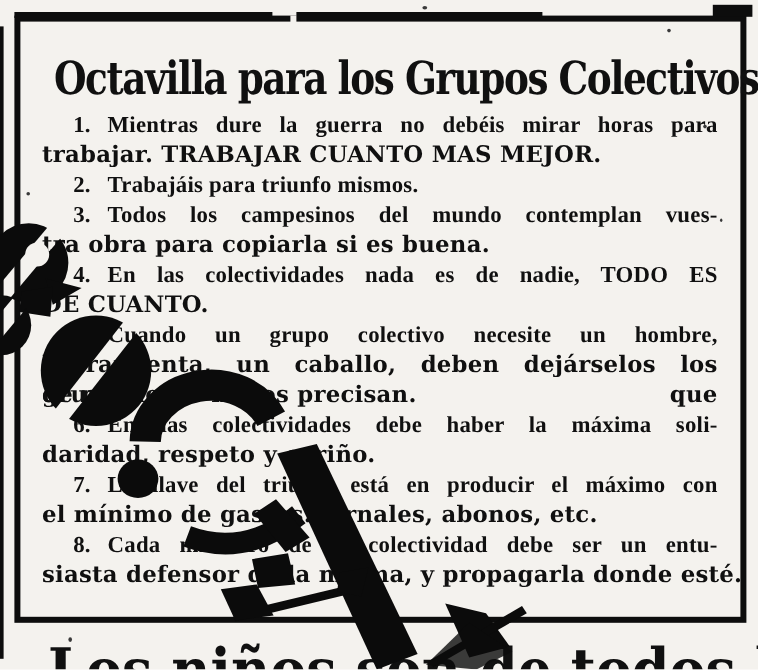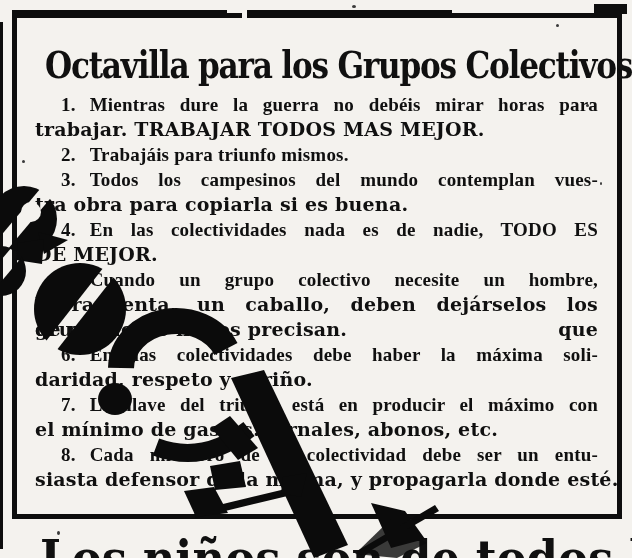--- a/index.html
+++ b/index.html
@@ -60,26 +60,26 @@
 
   <div class="border-patch" style="left:12px;top:10px;width:215px;height:5px;"></div>
   <div class="border-patch" style="left:247px;top:10px;width:205px;height:5px;"></div>
   <div class="border-patch" style="left:594px;top:4px;width:33px;height:10px;"></div>
   <div class="border-nick" style="left:242px;top:13px;width:5px;height:6px;"></div>
 
   <div class="title">Octavilla para los Grupos Colectivos</div>
 
   <div class="body-block">
     <div class="bline ind j"><span class="num">1.</span><span class="gap"></span><span>Mientras dure la guerra no debéis mirar horas para</span></div>
-    <div class="bline"><span>trabajar. TRABAJAR TODOS MAS MEJOR.</span></div>
+    <div class="bline"><span>trabajar. TRABAJAR CUANTO MAS MEJOR.</span></div>
     <div class="bline ind"><span class="num">2.</span><span class="gap"></span><span>Trabajáis para triunfo mismos.</span></div>
     <div class="bline ind j"><span class="num">3.</span><span class="gap"></span><span>Todos los campesinos del mundo contemplan vues-</span></div>
     <div class="bline"><span>tra obra para copiarla si es buena.</span></div>
     <div class="bline ind j"><span class="num">4.</span><span class="gap"></span><span>En las colectividades nada es de nadie, TODO ES</span></div>
-    <div class="bline"><span>DE MEJOR.</span></div>
+    <div class="bline"><span>DE CUANTO.</span></div>
     <div class="bline ind j"><span class="num">5.</span><span class="gap"></span><span>Cuando un grupo colectivo necesite un hombre,</span></div>
     <div class="bline j"><span>herramienta, un caballo, deben dejárselos los grupos que</span></div>
     <div class="bline"><span>de momento no los precisan.</span></div>
     <div class="bline ind j"><span class="num">6.</span><span class="gap"></span><span>En las colectividades debe haber la máxima soli-</span></div>
     <div class="bline"><span>daridad, respeto y cariño.</span></div>
     <div class="bline ind j"><span class="num">7.</span><span class="gap"></span><span>La llave del triunfo está en producir el máximo con</span></div>
     <div class="bline"><span>el mínimo de gastos: jornales, abonos, etc.</span></div>
     <div class="bline ind j"><span class="num">8.</span><span class="gap"></span><span>Cada miembro de la colectividad debe ser un entu-</span></div>
     <div class="bline"><span>siasta defensor de la misma, y propagarla donde esté.</span></div>
   </div>

